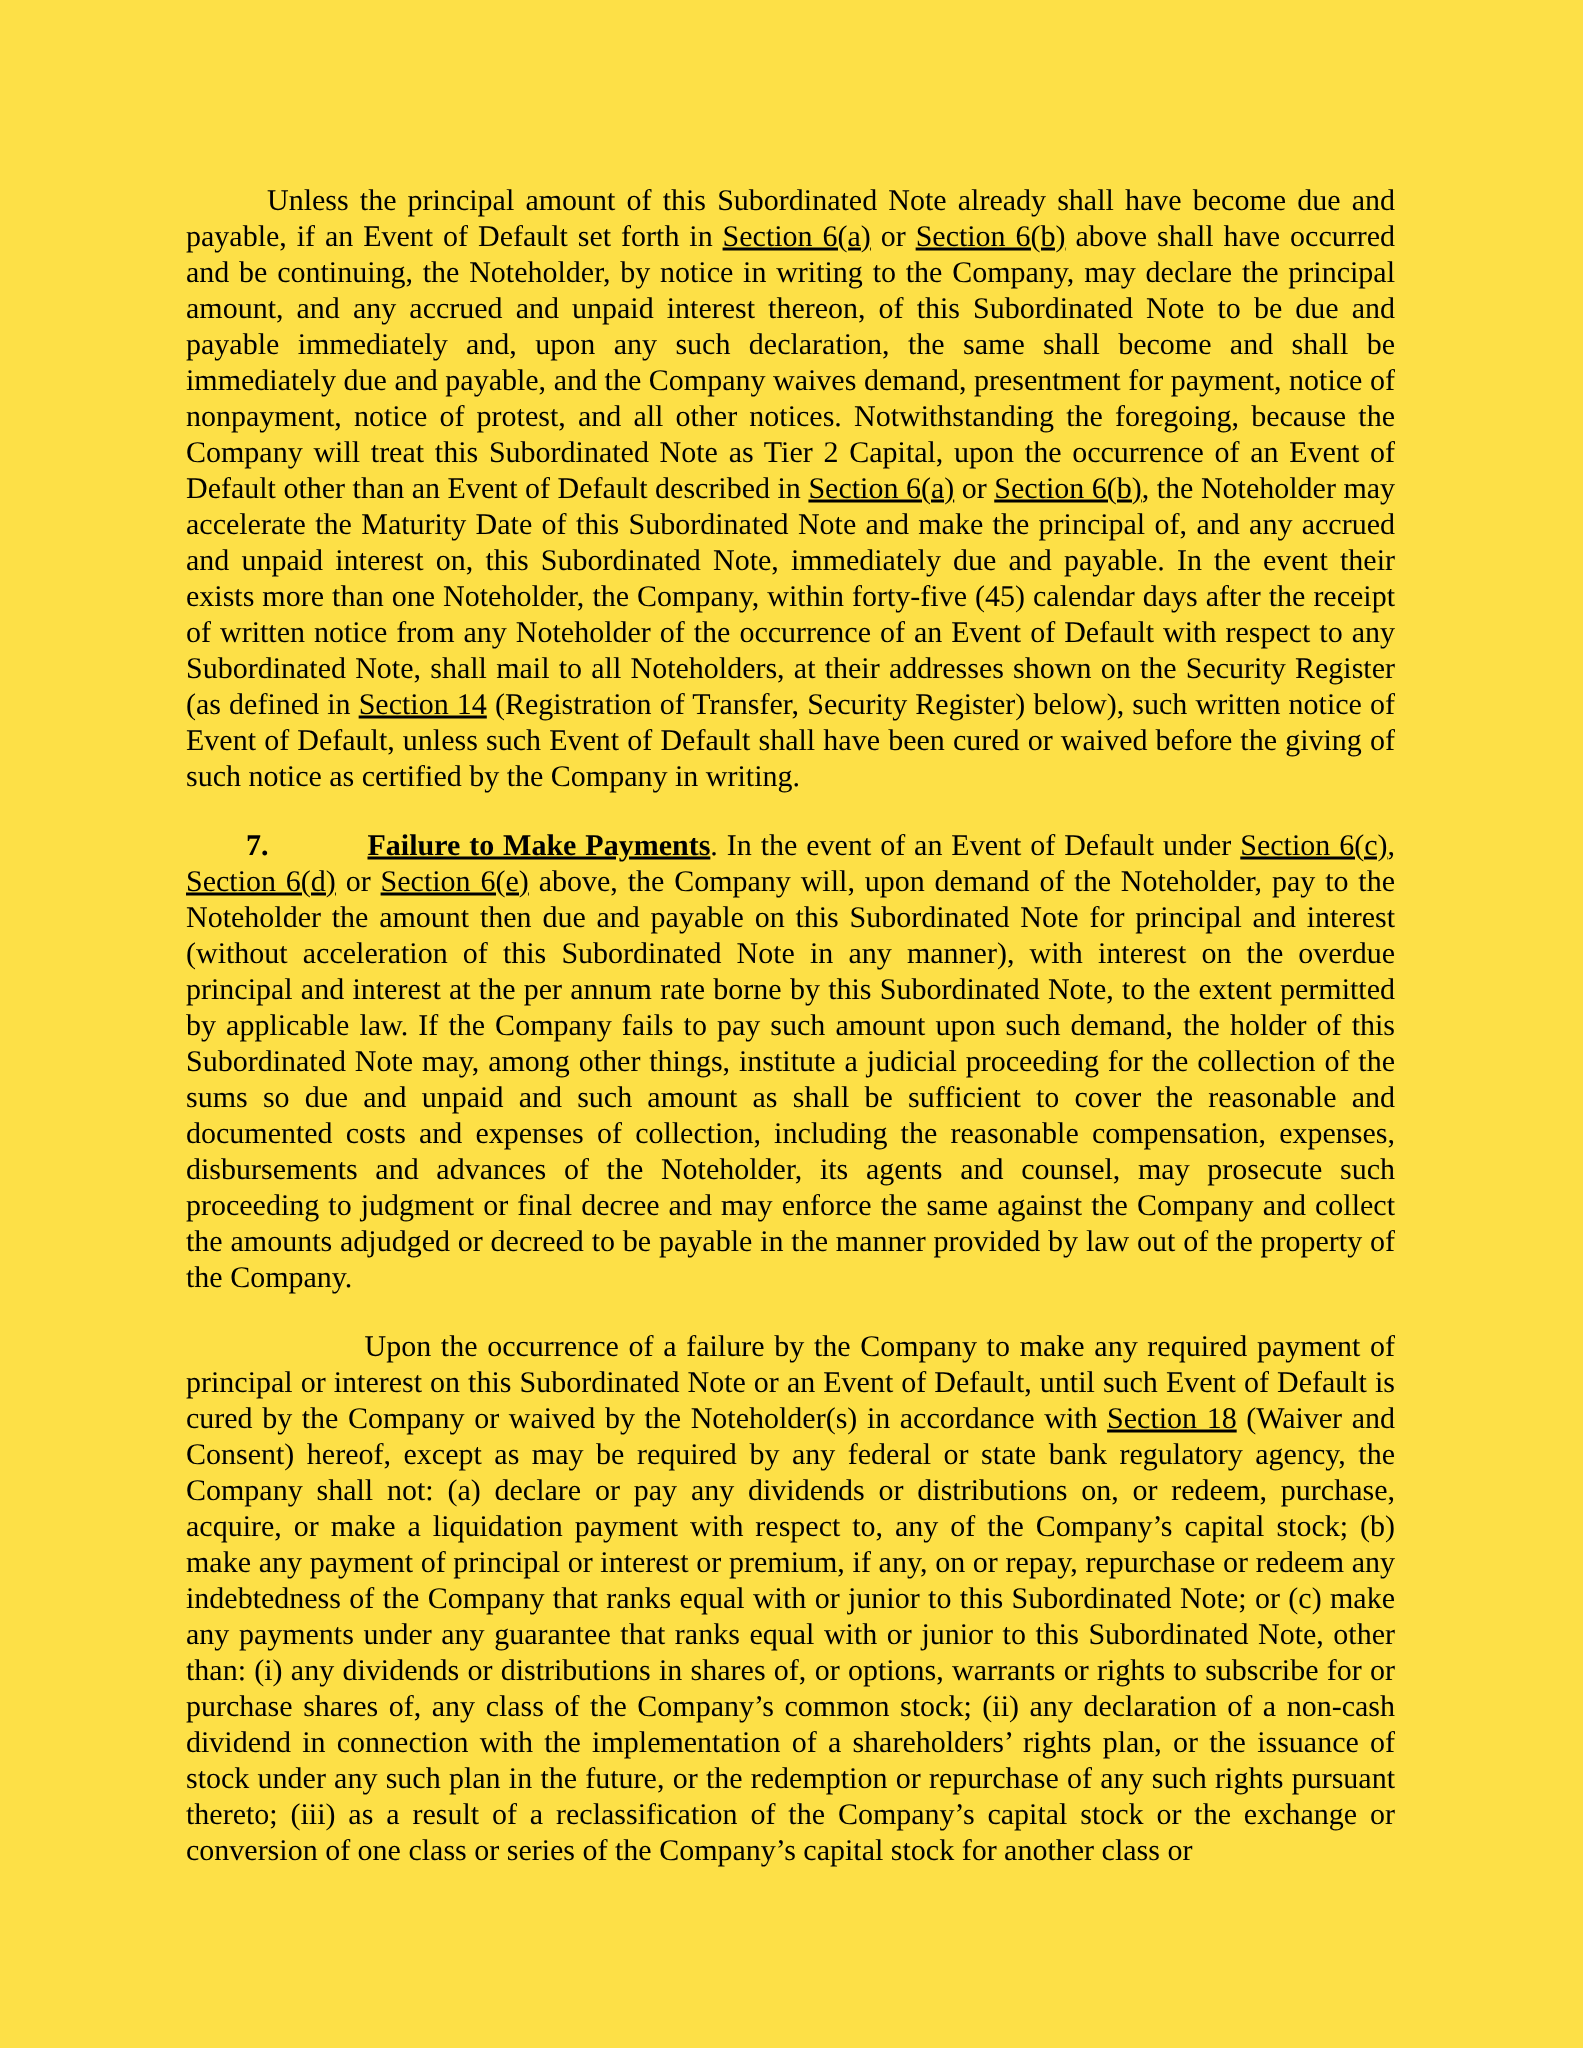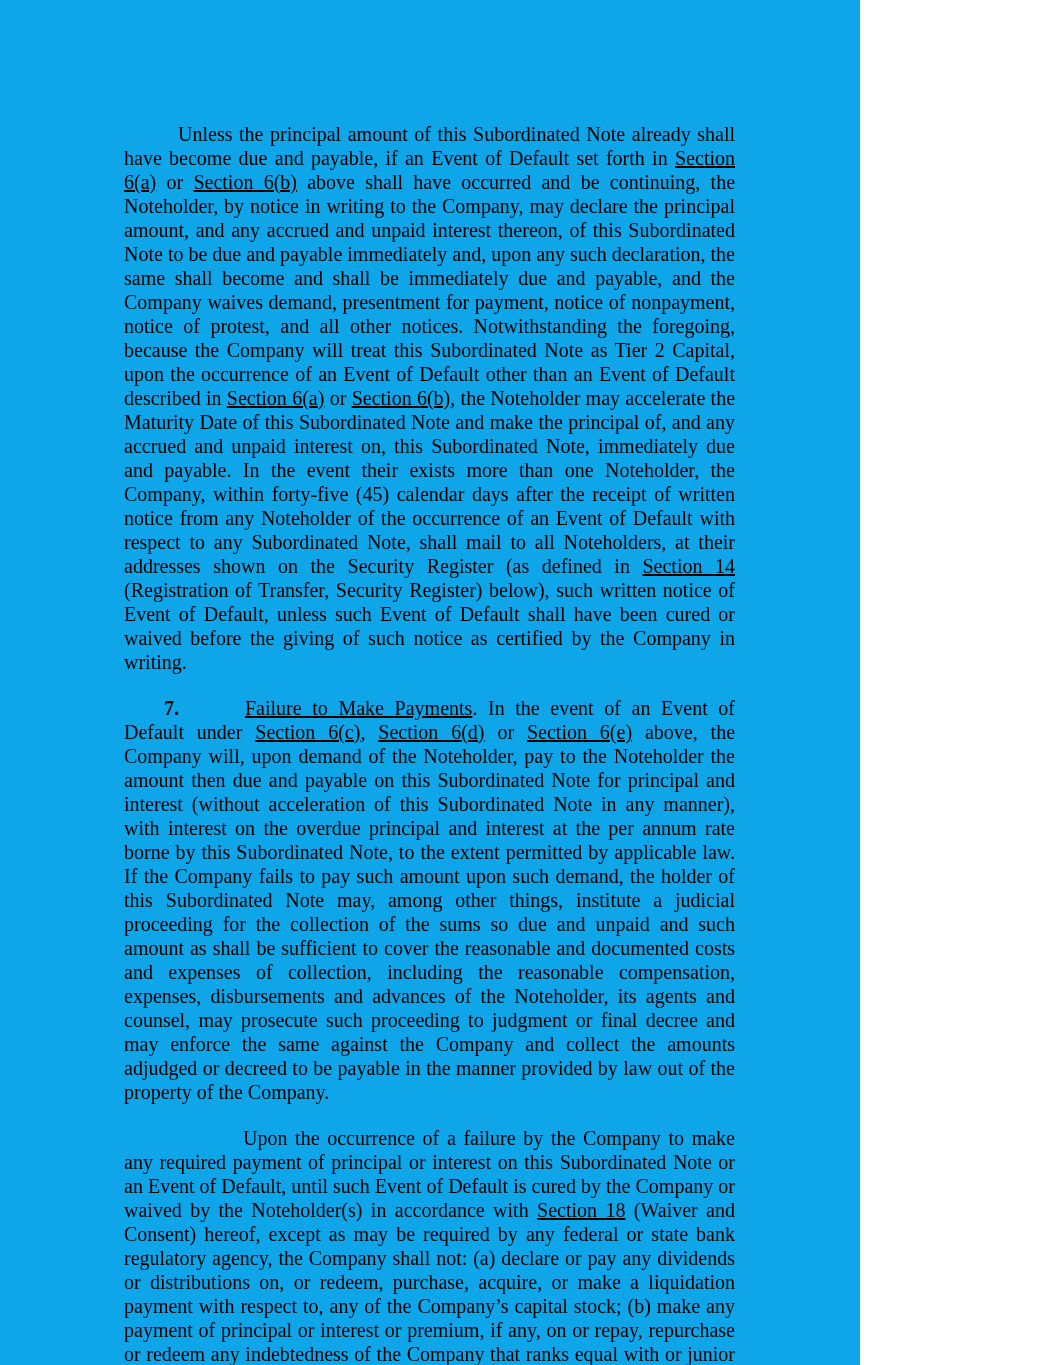--- a/index.html
+++ b/index.html
@@ -2,41 +2,41 @@
 <html><head>
 <meta charset="utf-8">
 <style>
   html, body {
     margin: 0;
     padding: 0;
     background: #ffffff;
   }
   .page {
     position: relative;
-    width: 860px;
+    width: 1055px;
     height: 1365px;
-    background: #0ea5e9;
+    background: #fde047;
     box-sizing: border-box;
     padding: 122px 125px 100px 124px;
     overflow: hidden;
     font-family: "Liberation Serif", "DejaVu Serif", serif;
     font-size: 20px;
     line-height: 24px;
     color: #000000;
   }
   .para {
     text-align: justify;
     margin: 0 0 22px 0;
   }
   .para.indent-normal { text-indent: 54px; }
   .para.indent-section { text-indent: 40px; }
   .para.indent-wide { text-indent: 119px; }
   .b { font-weight: bold; }
   .u { text-decoration: underline; }
-  .b.u { font-weight: normal; text-decoration: underline; }
+  .b.u { font-weight: bold; text-decoration: underline; }
   .tab { display: inline-block; width: 66px; }
 </style>
 </head>
 <body>
 
 <div class="page">
   <p class="para indent-normal"><span>Unless the principal amount of this Subordinated Note already shall have become due and payable, if an Event of Default set forth in </span><span class="u">Section 6(a)</span><span> or </span><span class="u">Section 6(b)</span><span> above shall have occurred and be continuing, the Noteholder, by notice in writing to the Company, may declare the principal amount, and any accrued and unpaid interest thereon, of this Subordinated Note to be due and payable immediately and, upon any such declaration, the same shall become and shall be immediately due and payable, and the Company waives demand, presentment for payment, notice of nonpayment, notice of protest, and all other notices.  Notwithstanding the foregoing, because the Company will treat this Subordinated Note as Tier 2 Capital, upon the occurrence of an Event of Default other than an Event of Default described in </span><span class="u">Section 6(a)</span><span> or </span><span class="u">Section 6(b)</span><span>, the Noteholder may accelerate the Maturity Date of this Subordinated Note and make the principal of, and any accrued and unpaid interest on, this Subordinated Note, immediately due and payable. In the event their exists more than one Noteholder, the Company, within forty-five (45) calendar days after the receipt of written notice from any Noteholder of the occurrence of an Event of Default with respect to any Subordinated Note, shall mail to all Noteholders, at their addresses shown on the Security Register (as defined in </span><span class="u">Section 14</span><span> (Registration of Transfer, Security Register) below), such written notice of Event of Default, unless such Event of Default shall have been cured or waived before the giving of such notice as certified by the Company in writing.</span></p>
 
   <p class="para indent-section"><span class="b">7.</span><span class="tab"></span><span class="b u">Failure to Make Payments</span><span>. In the event of an Event of Default under </span><span class="u">Section 6(c)</span><span>, </span><span class="u">Section 6(d)</span><span> or </span><span class="u">Section 6(e)</span><span> above, the Company will, upon demand of the Noteholder, pay to the Noteholder the amount then due and payable on this Subordinated Note for principal and interest (without acceleration of this Subordinated Note in any manner), with interest on the overdue principal and interest at the per annum rate borne by this Subordinated Note, to the extent permitted by applicable law.  If the Company fails to pay such amount upon such demand, the holder of this Subordinated Note may, among other things, institute a judicial proceeding for the collection of the sums so due and unpaid and such amount as shall be sufficient to cover the reasonable and documented costs and expenses of collection, including the reasonable compensation, expenses, disbursements and advances of the Noteholder, its agents and counsel, may prosecute such proceeding to judgment or final decree and may enforce the same against the Company and collect the amounts adjudged or decreed to be payable in the manner provided by law out of the property of the Company.</span></p>
 

